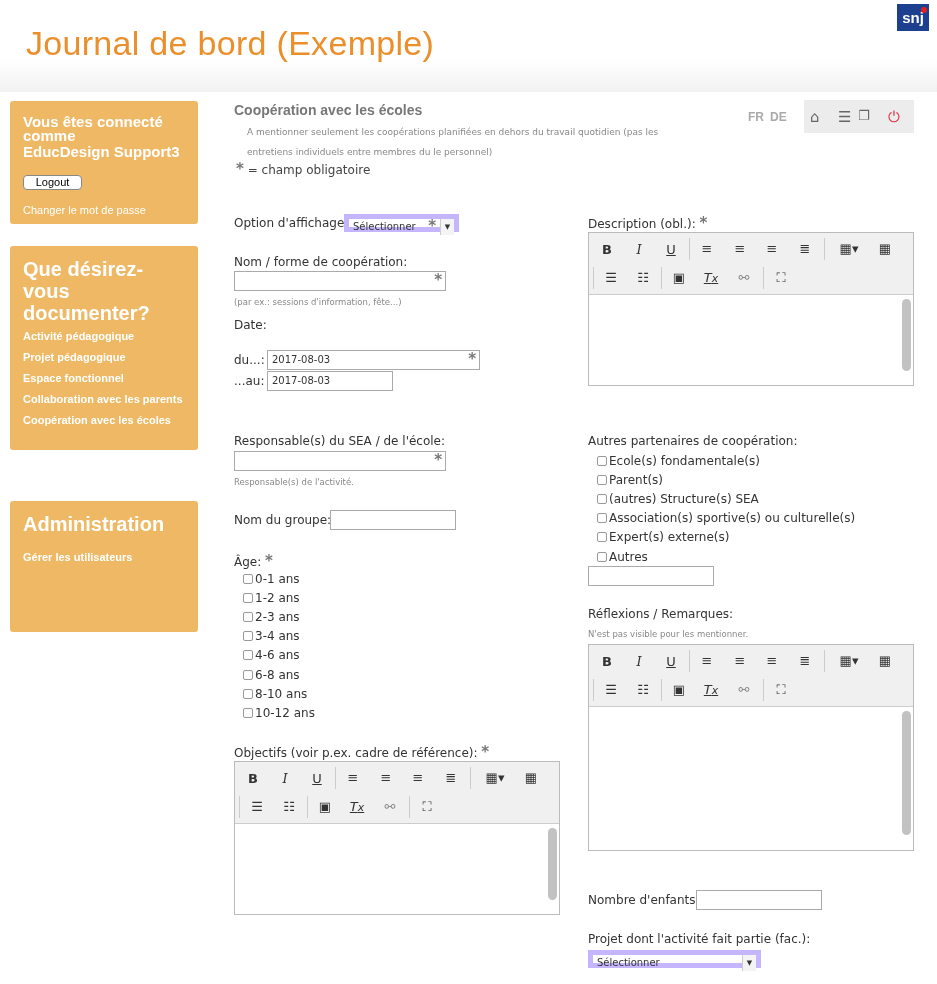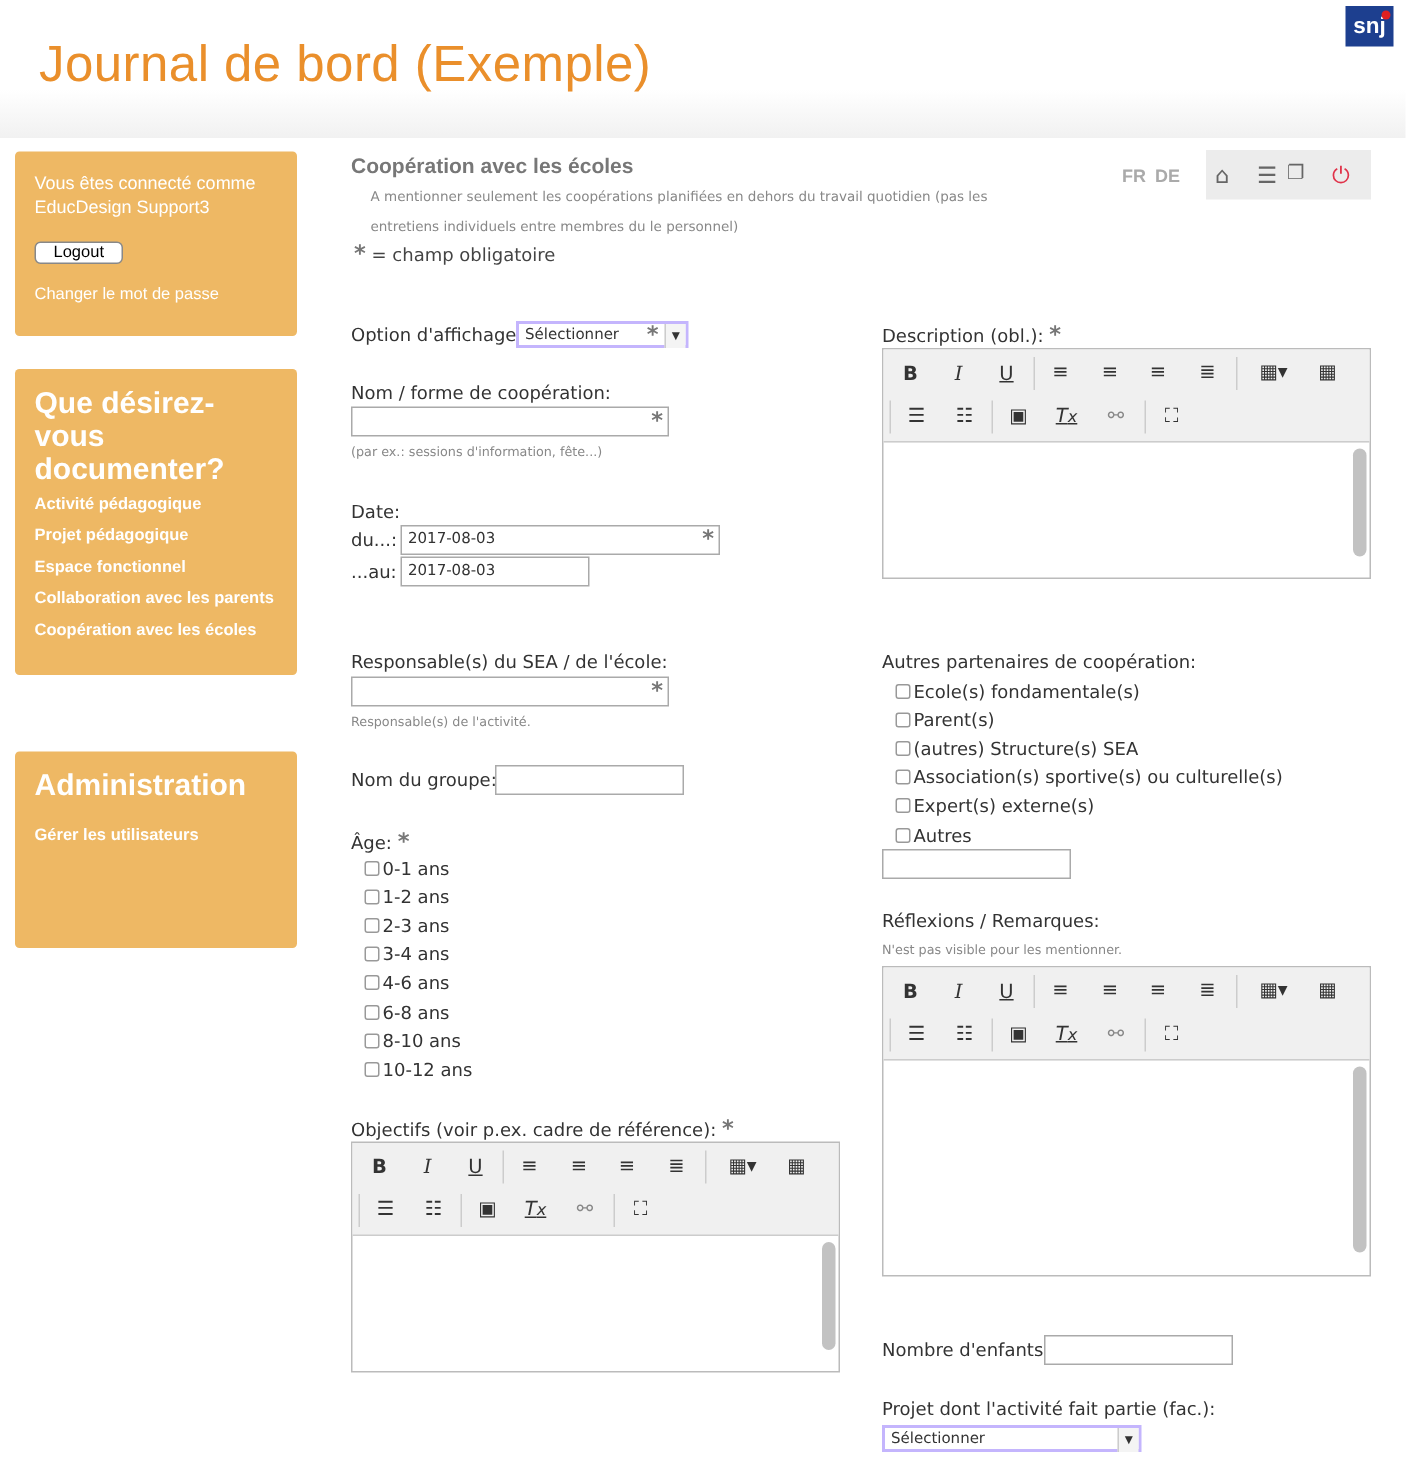--- a/index.html
+++ b/index.html
@@ -4,21 +4,21 @@
 <style>
   * { box-sizing: border-box; }
   body { margin: 0; width: 937px; height: 984px; background: #fff; font-family: "DejaVu Sans", sans-serif; color: #333; position: relative; overflow: hidden; }
   .header { position: absolute; left: 0; top: 0; width: 937px; height: 92px; background: linear-gradient(#fff 0%, #fff 65%, #f1f1f1 100%); }
   .site-title { position: absolute; left: 26px; top: 24px; font-size: 34px; color: #ea8f2b; font-family: "Liberation Sans", sans-serif; letter-spacing: 0.3px; }
   .logo { position: absolute; left: 897px; top: 4px; width: 32px; height: 27px; background: #1d3f8f; color: #fff; font-weight: bold; font-size: 15px; text-align: center; line-height: 27px; font-family: "Liberation Sans", sans-serif; }
   .logo .dot { position: absolute; right: 2px; top: 3px; width: 6px; height: 6px; border-radius: 50%; background: #e02020; }
 
   .side-box { position: absolute; left: 10px; width: 188px; background: #eeb864; border-radius: 3px; color: #fff; padding: 12px 13px; font-family: "Liberation Sans", sans-serif; }
   .box-user { top: 101px; height: 123px; }
-  .box-user .who { font-size: 12px; font-weight: normal; line-height: 14px; margin-top: 2px; }
+  .box-user .who { font-size: 15px; font-weight: bold; line-height: 14px; margin-top: 2px; }
   .logout-btn { margin-top: 16px; width: 59px; height: 15px; background: #fff; border: 1px solid #888; border-radius: 4px; font-size: 11px; text-align: center; line-height: 13px; color: #000; cursor: pointer; }
   .change-pw { margin-top: 14px; font-size: 11px; }
   .box-doc { top: 246px; height: 204px; }
   .box-doc h2, .box-admin h2 { margin: 0 0 6px 0; font-size: 20px; line-height: 22px; font-weight: bold; }
   .side-link { font-size: 11px; font-weight: bold; line-height: 13px; margin-bottom: 8px; cursor: pointer; }
   .box-admin { top: 501px; height: 131px; }
   .box-admin h2 { margin-bottom: 16px; }
   .box-admin .side-link { margin-bottom: 17px; }
 
   .page-title { position: absolute; left: 234px; top: 102px; font-size: 14px; font-weight: bold; color: #777; font-family: "Liberation Sans", sans-serif; }
@@ -28,21 +28,21 @@
 
   .lang { position: absolute; left: 748px; top: 110px; font-size: 12px; color: #aaa; font-weight: bold; font-family: "Liberation Sans", sans-serif; }
   .lang span { margin-right: 6px; cursor: pointer; }
   .toolbar-top { position: absolute; left: 804px; top: 100px; width: 110px; height: 33px; background: #ececec; }
   .tt-icon { position: absolute; top: 8px; font-size: 15px; color: #666; cursor: pointer; }
 
   .lbl { position: absolute; font-size: 12px; color: #333; }
   .hint { position: absolute; font-size: 8.5px; color: #888; }
   .inp { position: absolute; border: 1px solid #aaa; background: #fff; height: 20px; font-size: 10px; padding: 3px 4px; }
   .inp .istar { position: absolute; right: 3px; top: -1px; font-size: 15px; color: #777; font-weight: bold; }
-  .sel { position: absolute; border: 2px solid #c4b5fd; background: #fff; height: 18px; font-size: 10px; padding: 2px 4px; cursor: pointer; }
+  .sel { position: absolute; border: 5px solid #c4b5fd; background: #fff; height: 18px; font-size: 10px; padding: 2px 4px; cursor: pointer; }
   .sel .arrow { position: absolute; right: 0; top: 0; width: 14px; height: 16px; border-left: 1px solid #ccc; background: #f4f4f4; font-size: 7px; text-align: center; line-height: 16px; }
 
   .cb-list { position: absolute; }
   .cb-item { font-size: 12px; height: 19.2px; display: flex; align-items: center; cursor: pointer; }
   .cb-box { width: 10px; height: 10px; border: 1px solid #999; border-radius: 2px; margin-right: 2px; background: #fff; display: inline-block; }
 
   .editor { position: absolute; border: 1px solid #bbb; background: #fff; }
   .ed-toolbar { background: #f0f0f0; border-bottom: 1px solid #ccc; height: 62px; position: relative; }
   .tb-btn { position: absolute; font-size: 13px; color: #333; width: 20px; text-align: center; cursor: pointer; }
   .tb-sep { position: absolute; width: 1px; height: 22px; background: #ccc; }
@@ -95,21 +95,21 @@
 <div class="sel" style="left:344px;top:214px;width:115px;">
   <span>Sélectionner</span>
   <span style="position:absolute;right:18px;top:-2px;font-size:15px;color:#777;font-weight:bold;">*</span>
   <span class="arrow">▼</span>
 </div>
 
 <div class="lbl" style="left:234px;top:255px;">Nom / forme de coopération:</div>
 <div class="inp" style="left:234px;top:271px;width:212px;"><span></span><span class="istar">*</span></div>
 <div class="hint" style="left:234px;top:297px;">(par ex.: sessions d'information, fête...)</div>
 
-<div class="lbl" style="left:234px;top:334px;">Date:</div>
+<div class="lbl" style="left:234px;top:318px;">Date:</div>
 <div class="lbl" style="left:234px;top:353px;">du...:</div>
 <div class="inp" style="left:267px;top:350px;width:213px;"><span>2017-08-03</span><span class="istar">*</span></div>
 <div class="lbl" style="left:234px;top:374px;">...au:</div>
 <div class="inp" style="left:267px;top:371px;width:126px;"><span>2017-08-03</span></div>
 
 <div class="lbl" style="left:234px;top:434px;">Responsable(s) du SEA / de l'école:</div>
 <div class="inp" style="left:234px;top:451px;width:212px;"><span></span><span class="istar">*</span></div>
 <div class="hint" style="left:234px;top:477px;">Responsable(s) de l'activité.</div>
 
 <div class="lbl" style="left:234px;top:513px;">Nom du groupe:</div>

